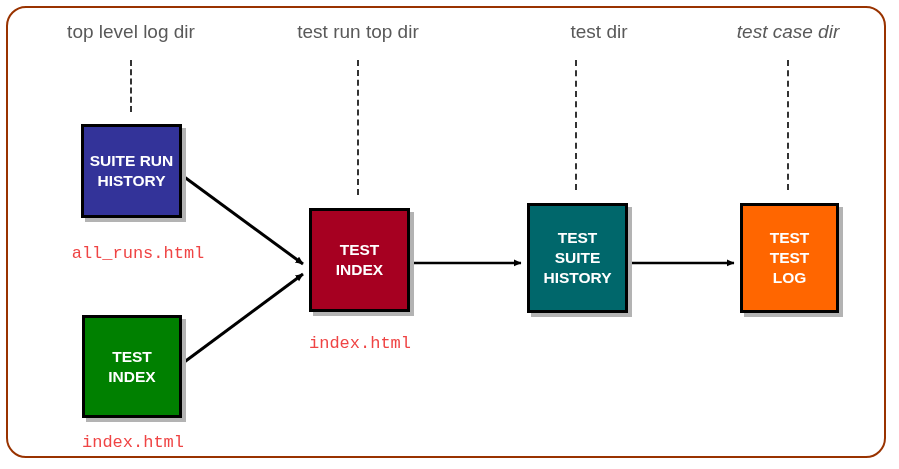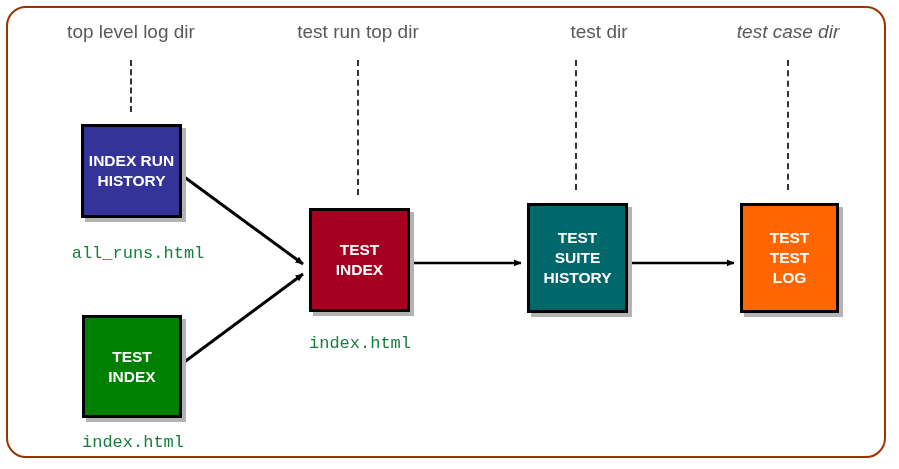--- a/index.html
+++ b/index.html
@@ -65,21 +65,21 @@
     line-height: 1.28;
     text-align: center;
     box-shadow: 4px 4px 0 0 #b3b3b3;
     user-select: none;
   }
   .node .ln { display: block; }
 
   
   .caption {
     position: absolute;
-    color: #15803d;
+    color: #ef4444;
     font-family: "Liberation Mono", monospace;
     font-size: 17px;
     white-space: nowrap;
     transform: translateX(-50%);
   }
 
   
   #arrows {
     position: absolute;
     left: 0;
@@ -112,21 +112,21 @@
         <path d="M0,0 L8,3.6 L0,7.2 z" fill="#000000"></path>
       </marker>
     </defs>
     <line x1="183" y1="176" x2="303" y2="264" stroke="#000000" stroke-width="3" marker-end="url(#ah)"></line>
     <line x1="183" y1="363" x2="303" y2="274" stroke="#000000" stroke-width="3" marker-end="url(#ah)"></line>
     <line x1="413" y1="263" x2="521" y2="263" stroke="#000000" stroke-width="2.5" marker-end="url(#ah)"></line>
     <line x1="631" y1="263" x2="734" y2="263" stroke="#000000" stroke-width="2.5" marker-end="url(#ah)"></line>
   </svg>
 
   <div class="node" style="left:81px; top:124px; width:101px; height:94px; background:#333399;">
-    <span class="ln">INDEX RUN</span>
+    <span class="ln">SUITE RUN</span>
     <span class="ln">HISTORY</span>
   </div>
 
   <div class="node" style="left:82px; top:315px; width:100px; height:103px; background:#008000;">
     <span class="ln">TEST</span>
     <span class="ln">INDEX</span>
   </div>
 
   <div class="node" style="left:309px; top:208px; width:101px; height:104px; background:#a60021;">
     <span class="ln">TEST</span>

